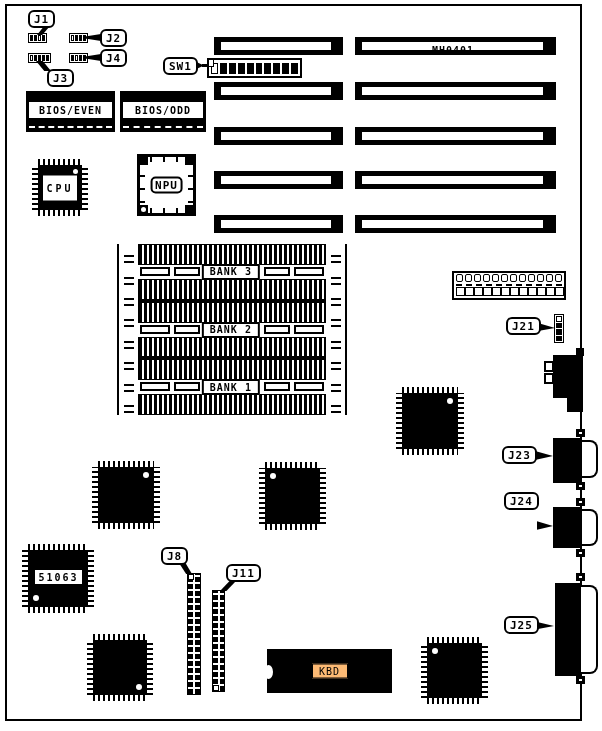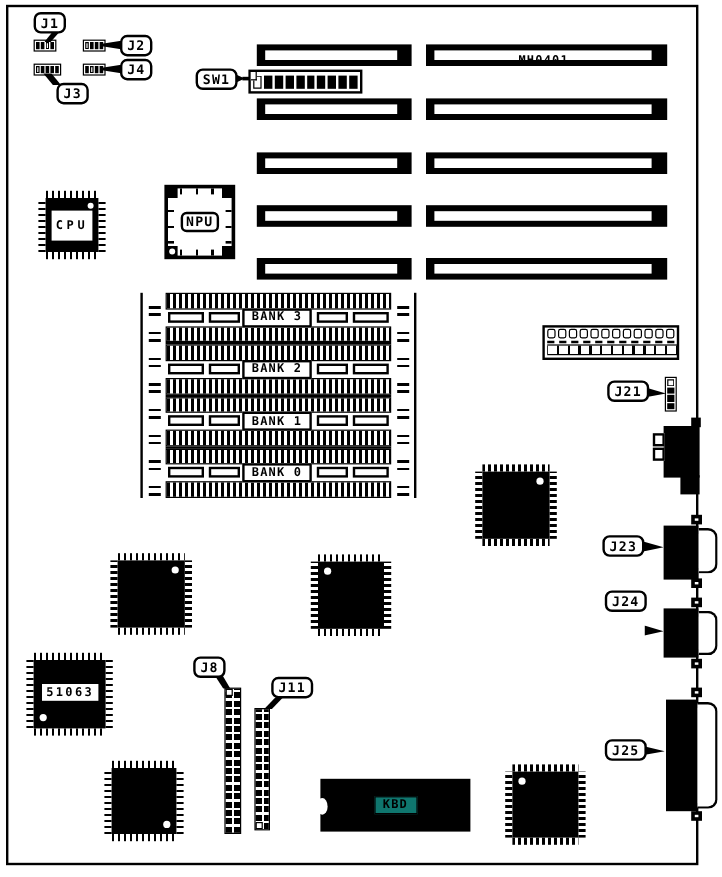--- a/index.html
+++ b/index.html
@@ -106,21 +106,21 @@
   .pinhdr { position:absolute; border:1px solid #000; z-index:2; background:
     linear-gradient(90deg, transparent 0 5px, #fff 5px 7px, transparent 7px),
     repeating-linear-gradient(0deg, #000 0 5px, #fff 5px 7px); }
   .pinhdr::after { content:""; position:absolute; left:1px; top:1px; width:4px; height:4px; background:#fff; box-shadow:0 0 0 1px #000; }
   .pinhdr.p1b::after { top:auto; bottom:1px; }
 
   
   #kbd { position:absolute; left:267px; top:649px; width:125px; height:44px; background:#000; }
   #kbd .notch { position:absolute; left:-3px; top:16px; width:9px; height:14px; background:#fff; border-radius:50%; }
   #kbd .klabel { position:absolute; left:50%; top:50%; transform:translate(-50%,-50%); width:36px; height:15px;
-    background:#0f766e; border:1px solid #000; font-weight:bold; font-size:10px; letter-spacing:1px;
+    background:#fdba74; border:1px solid #000; font-weight:normal; font-size:10px; letter-spacing:1px;
     display:flex; align-items:center; justify-content:center; }
 
   #model { position:absolute; left:432px; top:45px; font-weight:bold; font-size:10px; letter-spacing:1px; }
 </style>
 </head>
 <body>
 
 <div id="stage">
 
   <div class="abs" id="board-outline"></div>
@@ -184,20 +184,26 @@
       <i></i>
       <i></i>
       <i></i>
       <i></i>
       <i></i>
       <i></i>
       <i></i>
       <i></i>
   </div>
 
+  <div class="bios" style="left:26px;top:91px;width:89px;height:41px">
+    <div class="blabel">BIOS/EVEN</div>
+  </div>
+  <div class="bios" style="left:120px;top:91px;width:86px;height:41px">
+    <div class="blabel">BIOS/ODD</div>
+  </div>
 
   <div class="qfp" style="left:38px;top:165px;width:44px;height:45px">
     <span class="dot" style="right:4px;top:4px;width:5px;height:5px"></span>
     <div class="chiplabel" style="left:50%;top:50%;transform:translate(-50%,-50%);width:34px;height:25px;letter-spacing:3px">CPU</div>
   </div>
 
   <div class="npu" style="left:137px;top:154px;width:59px;height:62px">
     <div class="ticks"></div>
     <span class="cnr" style="left:-1px;top:-1px"></span>
     <span class="cnr" style="right:-1px;top:-1px"></span>
@@ -237,31 +243,20 @@
         <div class="comb"></div>
         <div class="mid">
           <span class="mbox" style="left:2px;width:30px"></span>
           <span class="mbox" style="left:36px;width:26px"></span>
           <span class="mbox" style="right:36px;width:26px"></span>
           <span class="mbox" style="right:2px;width:30px"></span>
         </div>
         <div class="comb"></div>
         <div class="banklabel">BANK 1</div>
       </div>
-      <div class="bank">
-        <div class="comb"></div>
-        <div class="mid">
-          <span class="mbox" style="left:2px;width:30px"></span>
-          <span class="mbox" style="left:36px;width:26px"></span>
-          <span class="mbox" style="right:36px;width:26px"></span>
-          <span class="mbox" style="right:2px;width:30px"></span>
-        </div>
-        <div class="comb"></div>
-        <div class="banklabel">BANK 0</div>
-      </div>
     </div>
   </div>
 
   <div id="powercon">
     <div class="prow1">
       <i class="pc-pin"></i>
         <i class="pc-pin"></i>
         <i class="pc-pin"></i>
         <i class="pc-pin"></i>
         <i class="pc-pin"></i>

